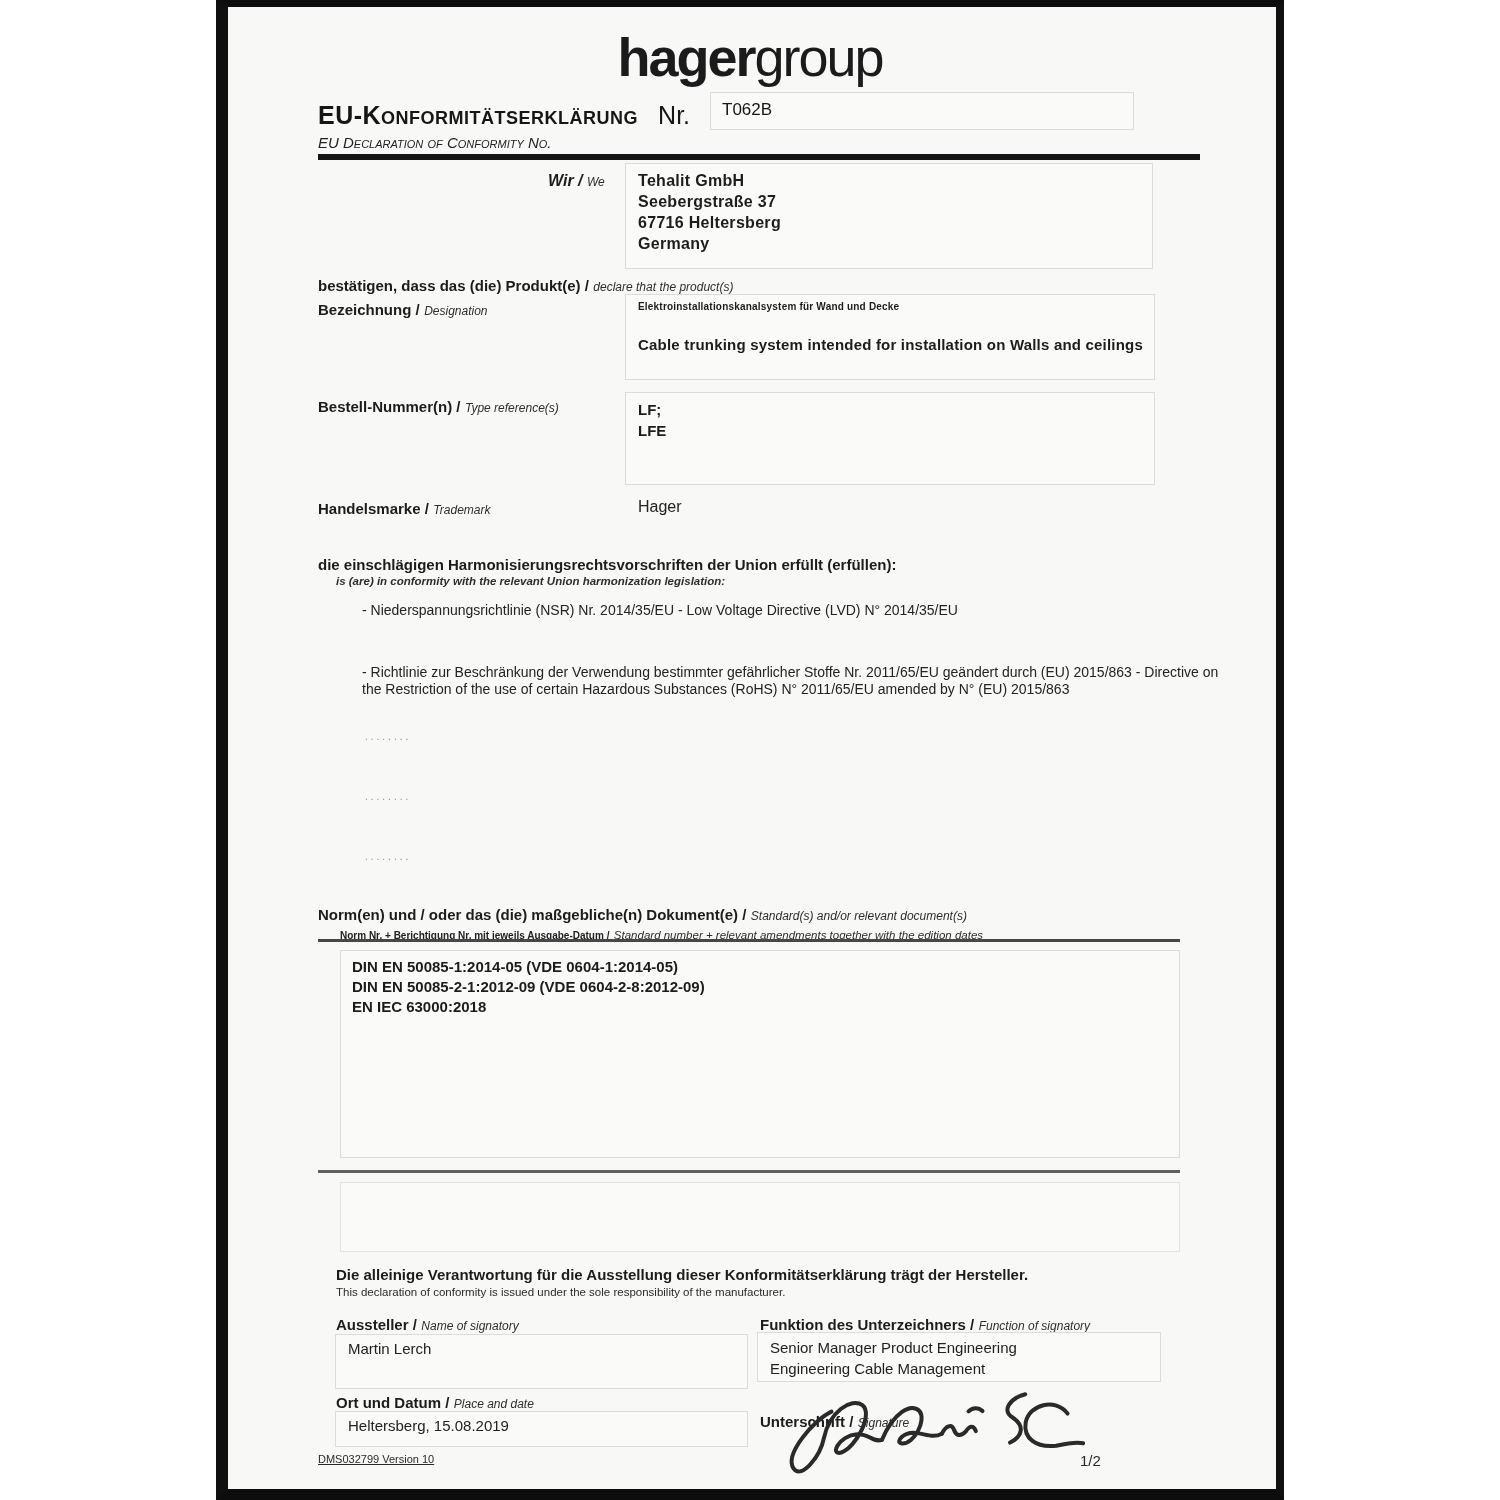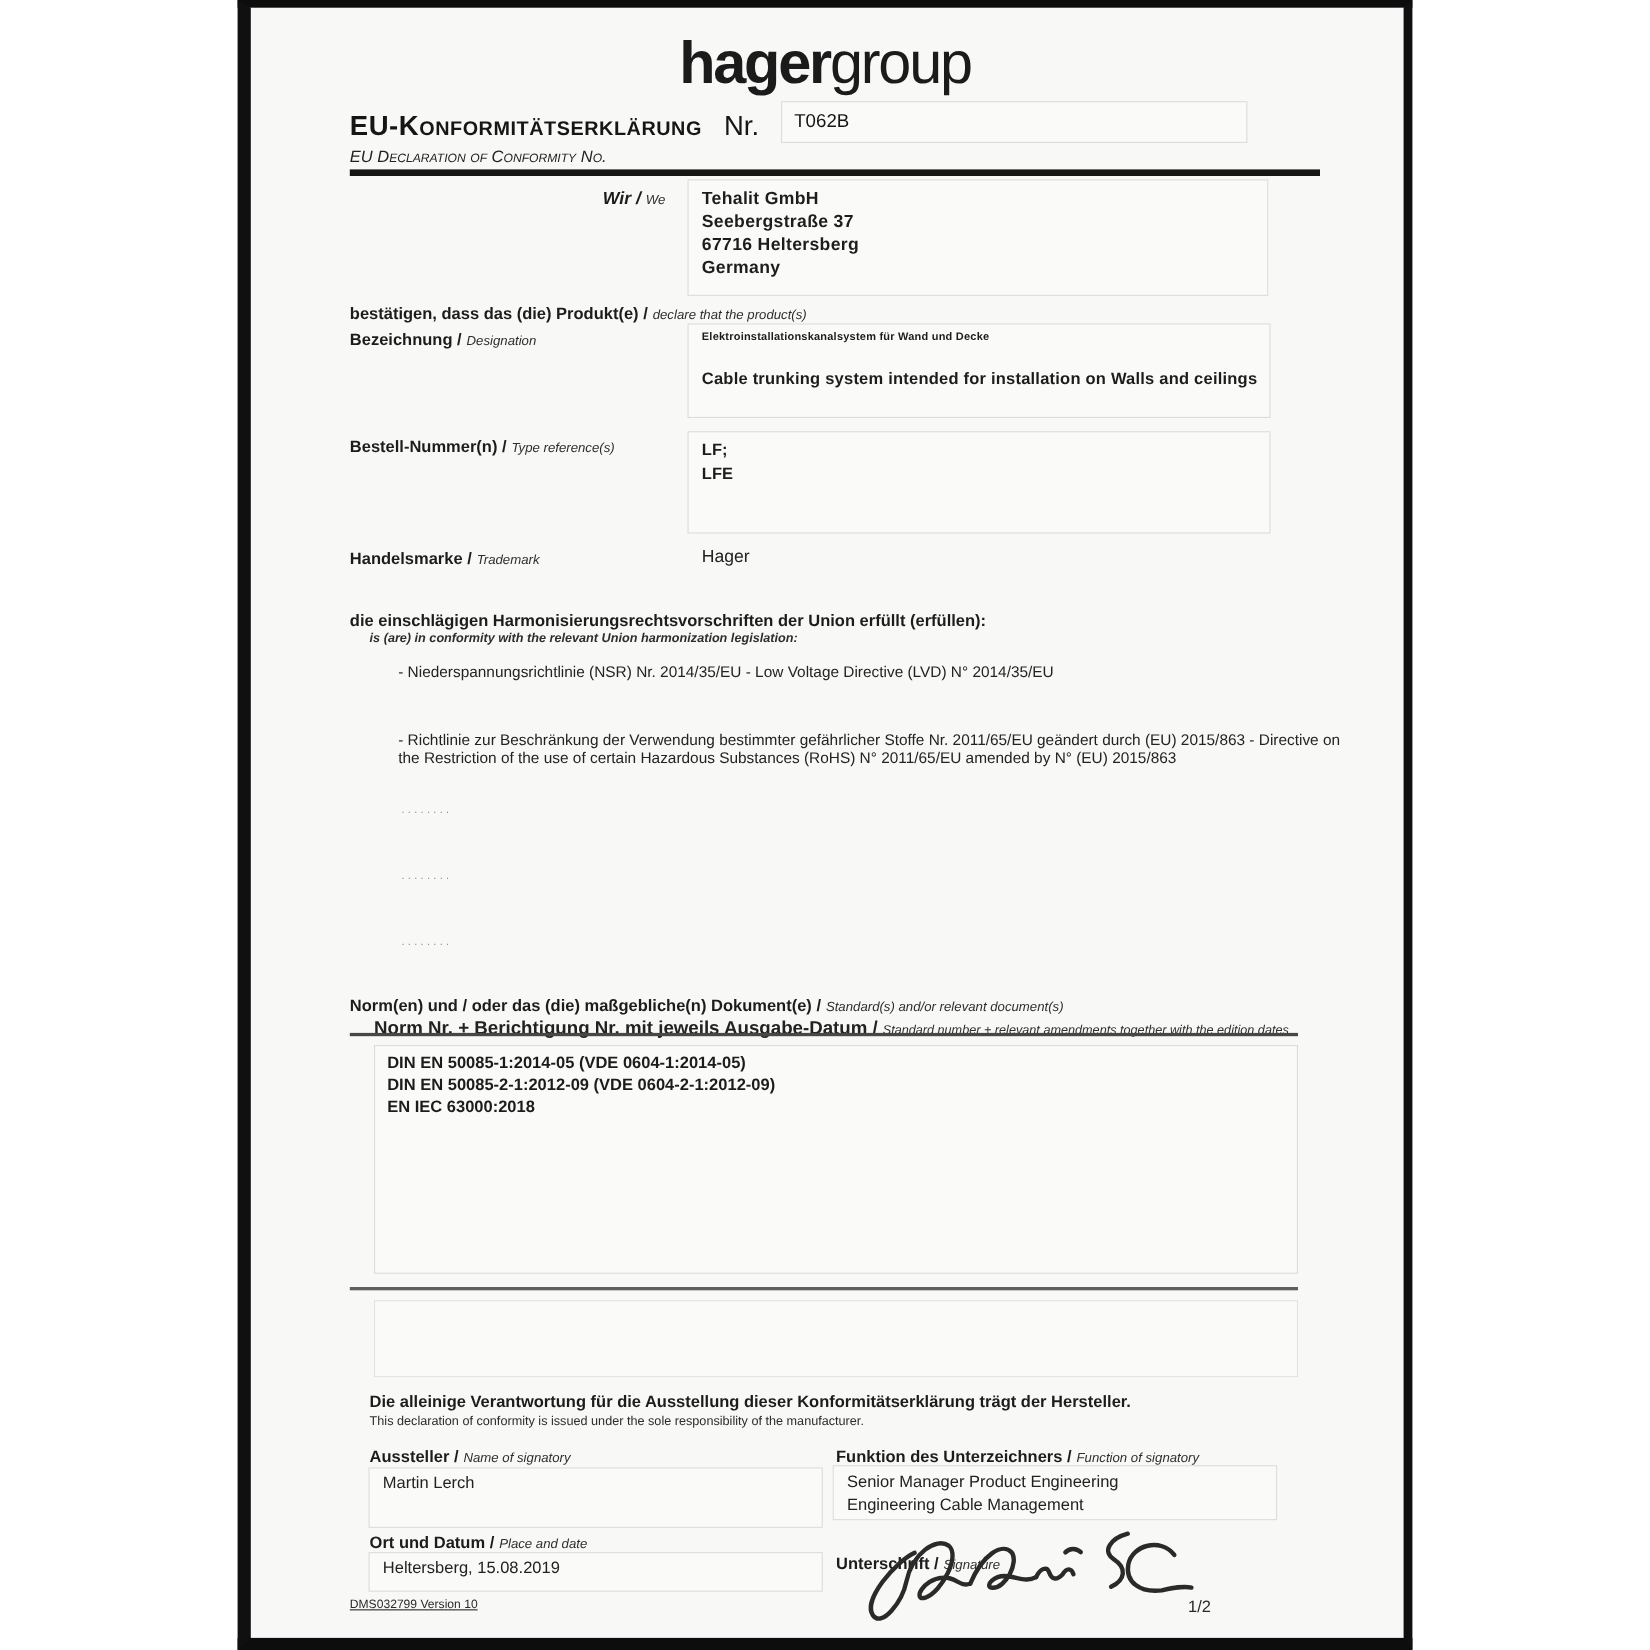--- a/index.html
+++ b/index.html
@@ -75,21 +75,21 @@
   .harm-item2{left:362px;top:664px;width:862px;font-size:14px;line-height:17px;color:#232323;}
   .dots{color:#8f8f8f;font-size:10px;letter-spacing:3px;}
   .dots1{left:365px;top:731px;}
   .dots2{left:365px;top:791px;}
   .dots3{left:365px;top:851px;}
 
   .norm-head{left:318px;top:906px;}
   .norm-head .de{font-weight:bold;font-size:15px;color:#1c1c1c;}
   .norm-head .en{font-style:italic;font-size:12px;color:#2e2e2e;}
   .norm-sub{left:318px;top:925px;}
-  .norm-sub .de{font-size:17px;color:#222;padding-left:22px;}
+  .norm-sub .de{font-size:10px;color:#222;padding-left:22px;}
   .norm-sub .en{font-style:italic;font-size:11.5px;color:#2e2e2e;}
   .rule-norm{left:318px;top:939px;width:862px;height:3px;background:#474747;}
 
   .std-box{left:340px;top:950px;width:840px;height:208px;}
   .std-text{left:352px;top:957px;font-weight:bold;font-size:15px;line-height:20px;color:#1c1c1c;}
   .std-text span{display:block;}
 
   .rule-mid{left:318px;top:1170px;width:862px;height:3px;background:#5f5f5f;}
   .empty-box{left:340px;top:1182px;width:840px;height:70px;border:1px solid #e3e3e1;
     background:#fafaf8;box-sizing:border-box;}
@@ -186,21 +186,21 @@
   <span class="en">Standard(s) and/or relevant document(s)</span>
 </div>
 <div class="abs lbl norm-sub">
   <span class="de">Norm Nr. + Berichtigung Nr. mit jeweils Ausgabe-Datum /</span>
   <span class="en">Standard number + relevant amendments together with the edition dates</span>
 </div>
 <div class="abs rule-norm"></div>
 <div class="abs std-box field-box"></div>
 <div class="abs std-text">
   <span>DIN EN 50085-1:2014-05 (VDE 0604-1:2014-05)</span>
-  <span>DIN EN 50085-2-1:2012-09 (VDE 0604-2-1:2012-09)</span>
+  <span>DIN EN 50085-2-1:2012-09 (VDE 0604-2-8:2012-09)</span>
   <span>EN IEC 63000:2018</span>
 </div>
 <div class="abs rule-mid"></div>
 <div class="abs empty-box"></div>
 
 <div class="abs resp-de">Die alleinige Verantwortung für die Ausstellung dieser Konformitätserklärung trägt der Hersteller.</div>
 <div class="abs resp-en">This declaration of conformity is issued under the sole responsibility of the manufacturer.</div>
 
 <div class="abs lbl lbl-aussteller">
   <span class="de">Aussteller /</span>

